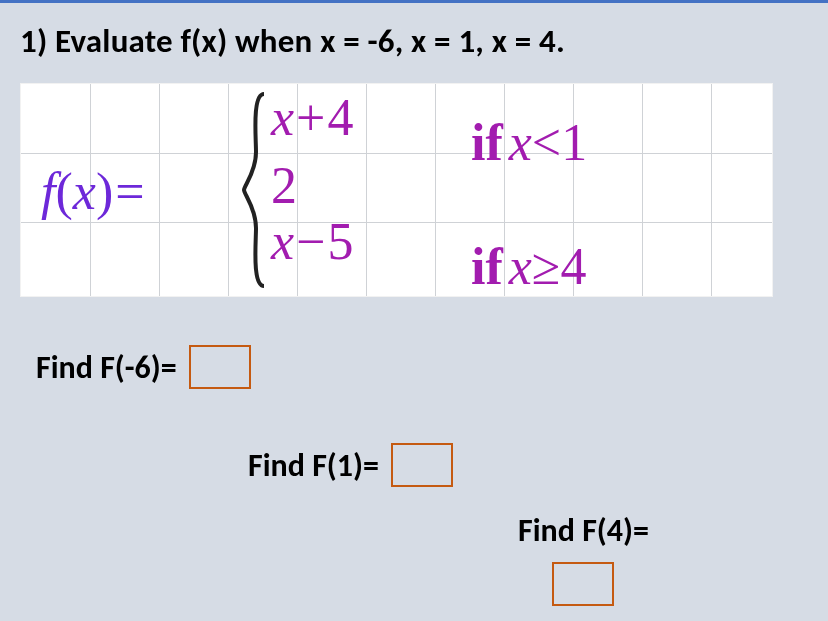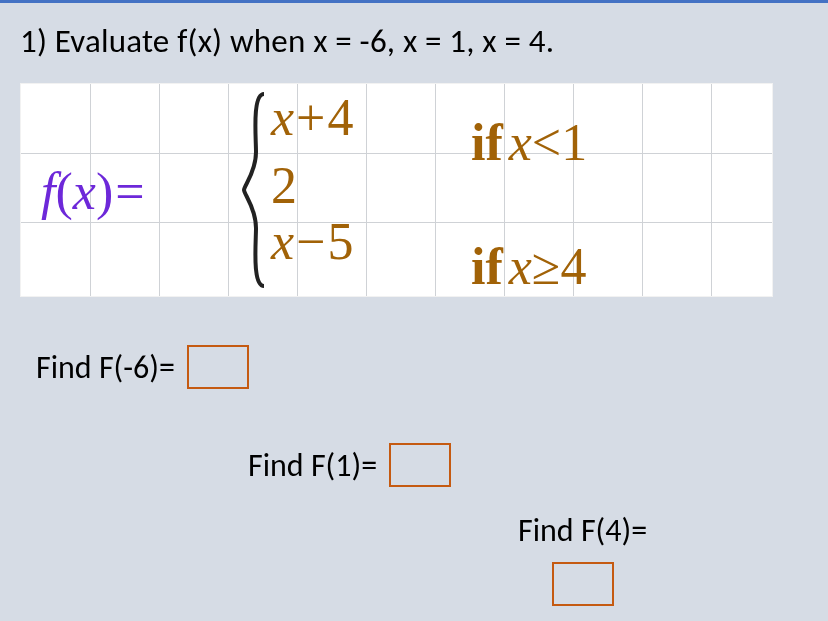--- a/index.html
+++ b/index.html
@@ -9,21 +9,21 @@
       background: #d6dce5;
       border-top: 3px solid #4472c4;
       font-family: 'Calibri', 'Segoe UI', sans-serif;
       color: #000;
       position: relative;
       overflow: hidden;
     }
     .content { padding: 18px 20px 0 20px; }
     .question-prompt {
       font-size: 33px;
-      font-weight: 400;
+      font-weight: 700;
       margin-bottom: 22px;
       letter-spacing: 0.2px;
     }
     .func-image {
       width: 753px;
       height: 214px;
       margin-left: 0;
       background: #fff;
       position: relative;
       border: 1px solid rgba(0,0,0,0.05);
@@ -52,39 +52,39 @@
       font-style: italic;
       color: #6d28d9;
       white-space: nowrap;
     }
     .fx-lhs .eq { font-style: normal; padding: 0 6px 0 2px; }
     .fx-lhs .paren { font-style: normal; }
     .piece-row {
       position: absolute;
       font-family: 'Times New Roman', serif;
       font-size: 52px;
-      color: #a16207;
+      color: #a21caf;
       white-space: nowrap;
     }
     .piece-expr { font-style: italic; }
     .piece-expr .op { font-style: normal; padding: 0 2px; }
     .piece-cond { font-style: normal; margin-top: 25px; }
     .piece-cond .var { font-style: italic; }
     .piece-cond .kw { font-weight: bold; font-style: normal; margin-right: 6px; }
     .row1 { top: 4px; }
     .row2 { top: 72px; }
     .row3 { top: 128px; }
     .expr-col { left: 250px; width: 190px; display: inline-block; }
     .cond-col { left: 450px; }
     
     .answers { position: relative; margin-top: 48px; }
     .answer-line {
       position: absolute;
       font-size: 32px;
-      font-weight: 400;
+      font-weight: 700;
       display: flex;
       align-items: center;
       gap: 12px;
     }
     .answer-line .box {
       display: inline-block;
       width: 62px;
       height: 44px;
       border: 2px solid #c55a11;
       background: transparent;

